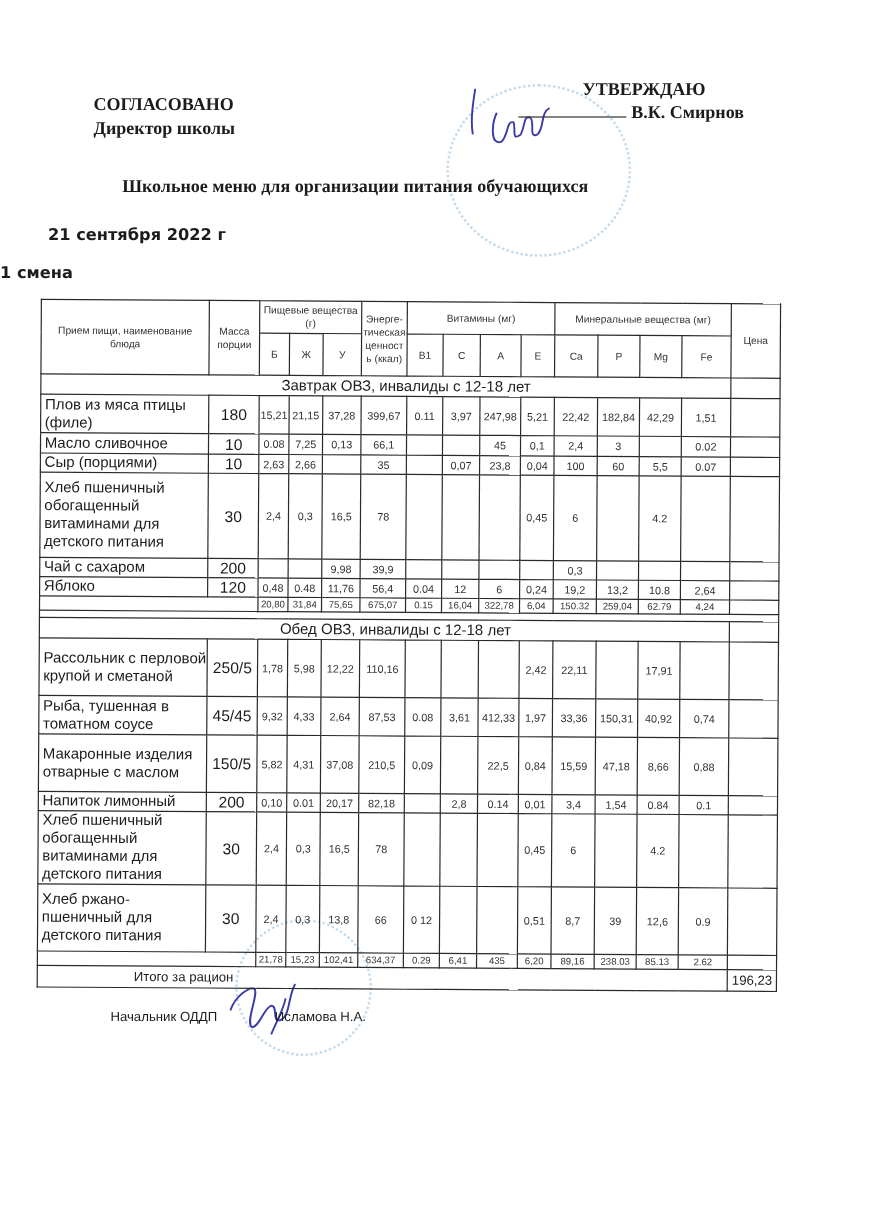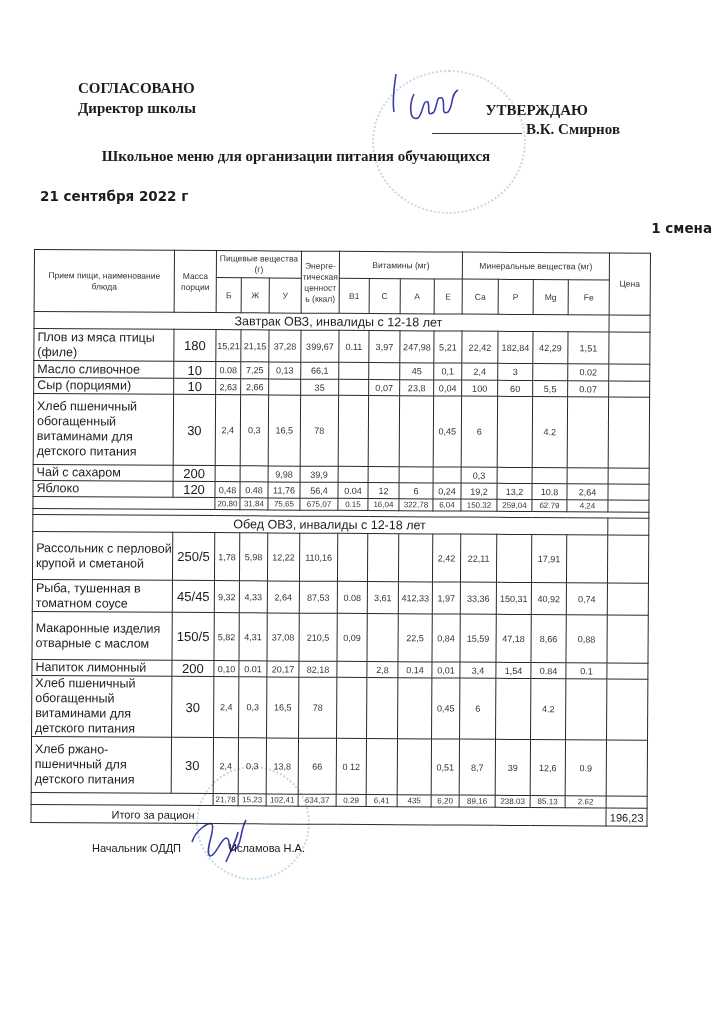--- a/index.html
+++ b/index.html
@@ -1,26 +1,26 @@
 <!DOCTYPE html>
 <html><head>
 <meta charset="utf-8">
 <style>
   html, body { margin: 0; padding: 0; background: #ffffff; }
   body { width: 724px; height: 1024px; position: relative; overflow: hidden; font-family: "Liberation Sans", sans-serif; color: #1c1c1c; }
   .serif { font-family: "Liberation Serif", serif; font-weight: bold; }
   .abs { position: absolute; }
   #agreed { left: 78px; top: 78px; font-size: 15px; line-height: 20px; }
   #approve { left: 392px; top: 66px; font-size: 15px; line-height: 19px; text-align: right; width: 230px; }
-  #approve .l1 { padding-right: 34px; margin-top: 35px; }
+  #approve .l1 { padding-right: 34px; }
   #approve .l3 { padding-right: 2px; }
   .sigline { display:inline-block; width: 90px; border-bottom: 1px solid #333; margin-right: 4px; height: 12px; vertical-align: baseline; }
   #title { left: 0; width: 592px; top: 148px; text-align: center; font-size: 15px; }
   #date { left: 0; width: 692px; top: 188px; text-align: left; font-size: 13.5px; font-weight: bold; font-family: "DejaVu Sans", sans-serif; padding-left: 40px; }
-  #shift { left: 0; width: 712px; top: 220px; text-align: right; font-size: 13.5px; font-weight: bold; font-family: "DejaVu Sans", sans-serif; }
+  #shift { left: 0; width: 712px; top: 220px; text-align: left; font-size: 13.5px; font-weight: bold; font-family: "DejaVu Sans", sans-serif; }
 
   #menu-table { position: absolute; left: 34px; top: 249px; border-collapse: collapse; table-layout: fixed; transform: rotate(0.35deg); transform-origin: 0 0; }
   #menu-table td, #menu-table th { border: 1px solid #2a2a2a; padding: 0; font-weight: normal; text-align: center; vertical-align: middle; }
   .hdr { font-size: 8.5px; color: #333; line-height: 11px; }
   .num { font-size: 9px; color: #333; }
   .mass { font-size: 13px; }
   .dish { font-size: 12.5px; text-align: left !important; padding-left: 3px !important; line-height: 15px; }
   .section { font-size: 12.5px; font-weight: bold; padding-left: 200px !important; text-align: left !important; }
   .total-label { font-size: 11px; font-weight: bold; text-align: left !important; padding-left: 80px !important; }
   .grand { font-size: 11px; font-weight: bold; text-align: right !important; padding-right: 3px !important; }

